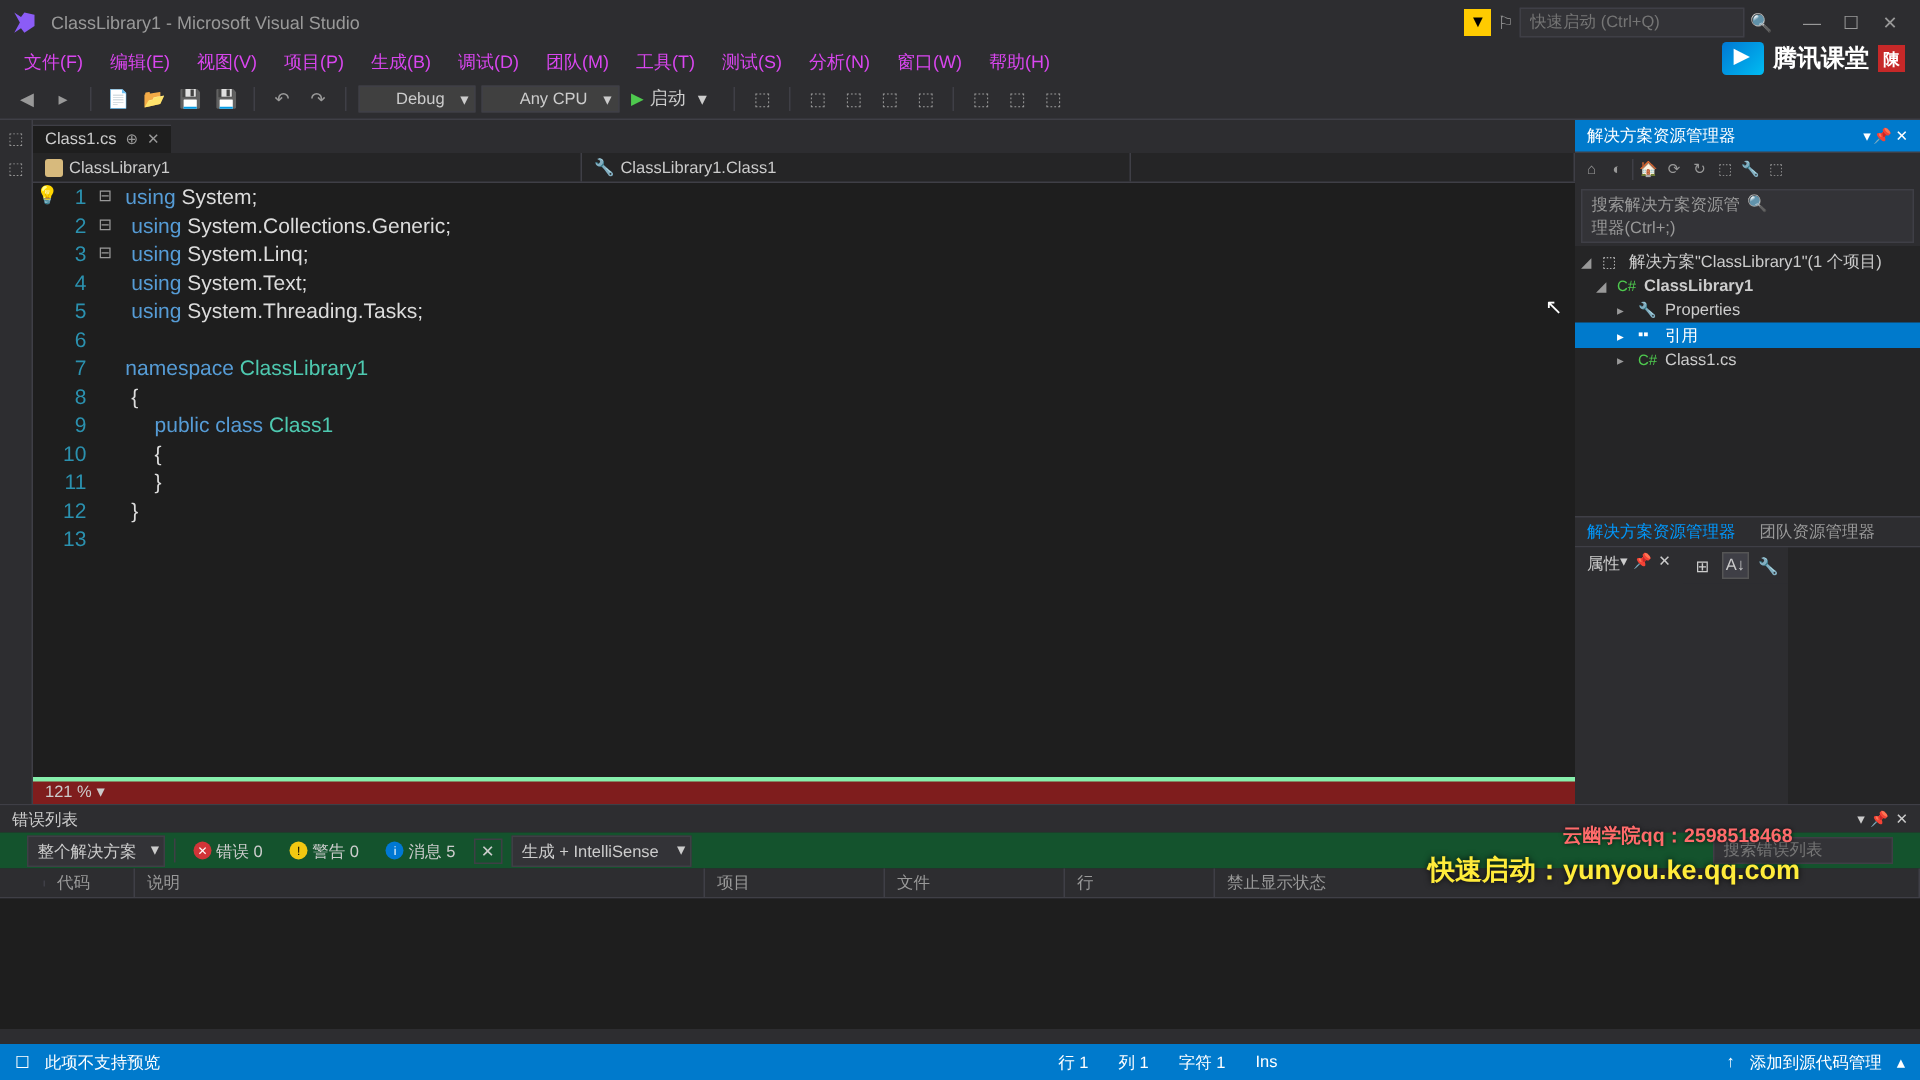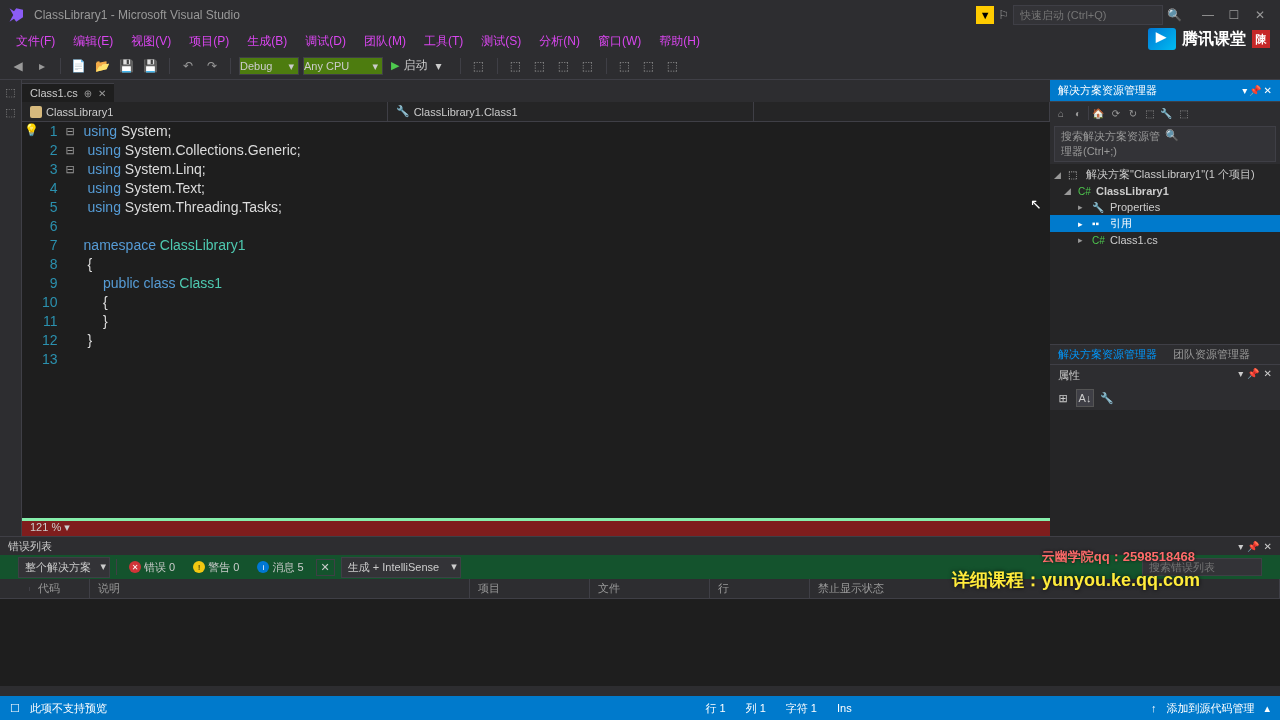--- a/index.html
+++ b/index.html
@@ -14,21 +14,21 @@
 .win-btn { width: 24px; height: 18px; display: flex; align-items: center; justify-content: center; color: #999; font-size: 12px; cursor: pointer; }
 .menubar { height: 22px; background: #2d2d30; display: flex; align-items: center; padding: 0 8px; gap: 2px; position: relative; }
 .menu-item { padding: 2px 8px; color: #d946ef; font-size: 12px; cursor: pointer; }
 .brand-logo { position: absolute; right: 10px; top: -2px; display: flex; align-items: center; gap: 6px; color: #fff; font-size: 16px; font-weight: bold; }
 .brand-logo .logo-icon { width: 28px; height: 22px; background: linear-gradient(135deg, #0078d4, #00bcf2); border-radius: 3px; position: relative; }
 .brand-logo .logo-icon::after { content: '▶'; color: #fff; position: absolute; left: 8px; top: 1px; font-size: 13px; }
 .red-box { background: #c62828; color: #fff; width: 18px; height: 18px; display: flex; align-items: center; justify-content: center; font-size: 11px; }
 .toolbar { height: 28px; background: #2d2d30; display: flex; align-items: center; padding: 0 8px; gap: 4px; border-bottom: 1px solid #3f3f46; }
 .tb-btn { width: 20px; height: 20px; display: flex; align-items: center; justify-content: center; color: #999; cursor: pointer; }
 .tb-sep { width: 1px; height: 16px; background: #3f3f46; margin: 0 4px; }
-.tb-dropdown { background: #4d7c0f; border: 1px solid #3f3f46; padding: 2px 20px 2px 0; color: #ccc; font-size: 11px; min-width: 60px; position: relative; }
+.tb-dropdown { background: #404040; border: 1px solid #3f3f46; padding: 2px 20px 2px 24px; color: #ccc; font-size: 11px; min-width: 60px; position: relative; }
 .tb-dropdown::after { content: '▾'; position: absolute; right: 4px; }
 .start-btn { display: flex; align-items: center; gap: 4px; padding: 2px 10px 2px 4px; color: #ccc; }
 .start-btn .play { color: #4ec94e; font-size: 11px; }
 .main-area { display: flex; height: 456px; }
 .left-strip { width: 22px; background: #2d2d30; border-right: 1px solid #3f3f46; display: flex; flex-direction: column; align-items: center; padding-top: 4px; gap: 4px; }
 .strip-btn { width: 16px; height: 16px; color: #999; font-size: 11px; display: flex; align-items: center; justify-content: center; }
 .editor-area { flex: 1; display: flex; flex-direction: column; background: #1e1e1e; }
 .tab-row { height: 22px; background: #2d2d30; display: flex; align-items: flex-end; }
 .tab { background: #1e1e1e; padding: 3px 8px; display: flex; align-items: center; gap: 6px; color: #ccc; font-size: 11px; border-top: 1px solid #3f3f46; }
 .tab .lock { color: #999; font-size: 10px; }
@@ -55,21 +55,21 @@
 .panel-search span { flex: 1; }
 .tree { background: #252526; flex: 1; padding: 2px 0; overflow: auto; }
 .tree-item { padding: 1px 4px; display: flex; align-items: center; gap: 4px; color: #ccc; font-size: 11px; white-space: nowrap; cursor: pointer; }
 .tree-item .arrow { width: 10px; font-size: 9px; color: #999; }
 .tree-item .icon { width: 14px; height: 14px; font-size: 10px; display: flex; align-items: center; }
 .tree-item.selected { background: #007acc; color: #fff; }
 .tree-item.selected .arrow { color: #fff; }
 .panel-tabs { background: #2d2d30; display: flex; height: 20px; border-top: 1px solid #3f3f46; }
 .panel-tab { padding: 2px 8px; font-size: 11px; color: #999; cursor: pointer; }
 .panel-tab.active { color: #0097fb; }
-.props-panel { display: flex; flex-direction: column; height: 172px; border-top: 1px solid #3f3f46; }
+.props-panel { display: flex; flex-direction: row; height: 172px; border-top: 1px solid #3f3f46; }
 .props-title { background: #2d2d30; padding: 3px 8px; color: #ccc; font-size: 11px; display: flex; }
 .props-toolbar { background: #2d2d30; padding: 2px 4px; display: flex; gap: 4px; height: 24px; align-items: center; }
 .props-toolbar .pb { width: 18px; height: 18px; display: flex; align-items: center; justify-content: center; border: 1px solid transparent; font-size: 11px; color: #ccc; }
 .props-toolbar .pb.active { background: #3f3f46; border-color: #555; }
 .props-body { flex: 1; background: #252526; }
 .error-list { height: 150px; background: #252526; border-top: 1px solid #3f3f46; display: flex; flex-direction: column; }
 .el-title { background: #2d2d30; padding: 2px 8px; font-size: 11px; color: #ccc; display: flex; align-items: center; height: 18px; }
 .el-toolbar { background: #14532d; padding: 2px 18px; display: flex; align-items: center; gap: 6px; height: 24px; }
 .el-dd { background: #333337; border: 1px solid #3f3f46; padding: 2px 18px 2px 6px; font-size: 11px; color: #ccc; position: relative; }
 .el-dd::after { content: '▾'; position: absolute; right: 3px; }
@@ -342,14 +342,14 @@
   <span class="sb-item">列 1</span>
   <span class="sb-item">字符 1</span>
   <span class="sb-item">Ins</span>
   <span style="flex:0.5;"></span>
   <span>↑</span>
   <span class="sb-item">添加到源代码管理</span>
   <span>▴</span>
 </div>
 
 <div class="watermark1">云幽学院qq：2598518468</div>
-<div class="watermark2">详细课程：yunyou.ke.qq.com</div>
+<div class="watermark2">快速启动：yunyou.ke.qq.com</div>
 <div class="cursor-overlay">↖</div>
 
 </body></html>

